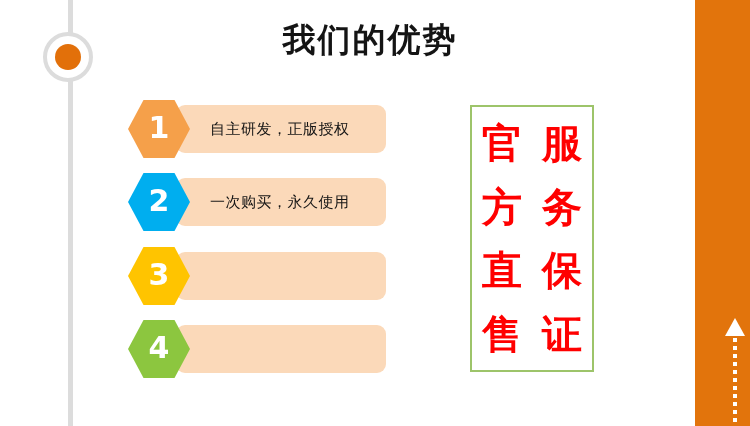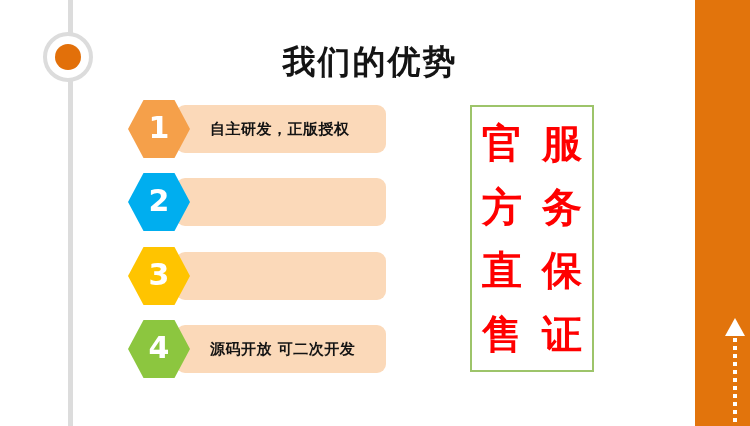--- a/index.html
+++ b/index.html
@@ -52,21 +52,20 @@
     left: 205px;
     top: 22px;
     width: 330px;
     text-align: center;
     font-size: 33px;
     font-weight: bold;
     color: #141414;
     letter-spacing: 2px;
     line-height: 1.1;
     white-space: nowrap;
-    margin-top: 22px;
   }
 
   
   .adv-row {
     position: absolute;
     left: 128px;
     width: 258px;
     height: 58px;
   }
   .adv-row.r1 { top: 100px; }
@@ -84,21 +83,21 @@
     border-radius: 9px;
   }
   .adv-pill-text {
     position: absolute;
     left: 82px;
     top: 5px;
     width: 176px;
     height: 48px;
     line-height: 48px;
     font-size: 15px;
-    font-weight: bold;
+    font-weight: normal;
     color: #141414;
     letter-spacing: 0.5px;
     white-space: nowrap;
   }
   .adv-hex {
     position: absolute;
     left: 0;
     top: 0;
     width: 62px;
     height: 58px;
@@ -188,35 +187,35 @@
   <div class="adv-row r1">
     <div class="adv-pill"></div>
     <div class="adv-pill-text">自主研发，正版授权</div>
     <div class="adv-hex" style="background:#f5a04a">
       <span class="adv-num">1</span>
     </div>
   </div>
 
   <div class="adv-row r2">
     <div class="adv-pill"></div>
+    <div class="adv-pill-text">一次购买，永久使用</div>
     <div class="adv-hex" style="background:#00aeef">
       <span class="adv-num">2</span>
     </div>
   </div>
 
   <div class="adv-row r3">
     <div class="adv-pill"></div>
     <div class="adv-hex" style="background:#ffc400">
       <span class="adv-num">3</span>
     </div>
   </div>
 
   <div class="adv-row r4">
     <div class="adv-pill"></div>
-    <div class="adv-pill-text">源码开放 可二次开发</div>
     <div class="adv-hex" style="background:#8cc63f">
       <span class="adv-num">4</span>
     </div>
   </div>
 
   <div class="red-box">
     <div class="red-row">
       <span class="red-char">官</span>
       <span class="red-char">服</span>
     </div>

